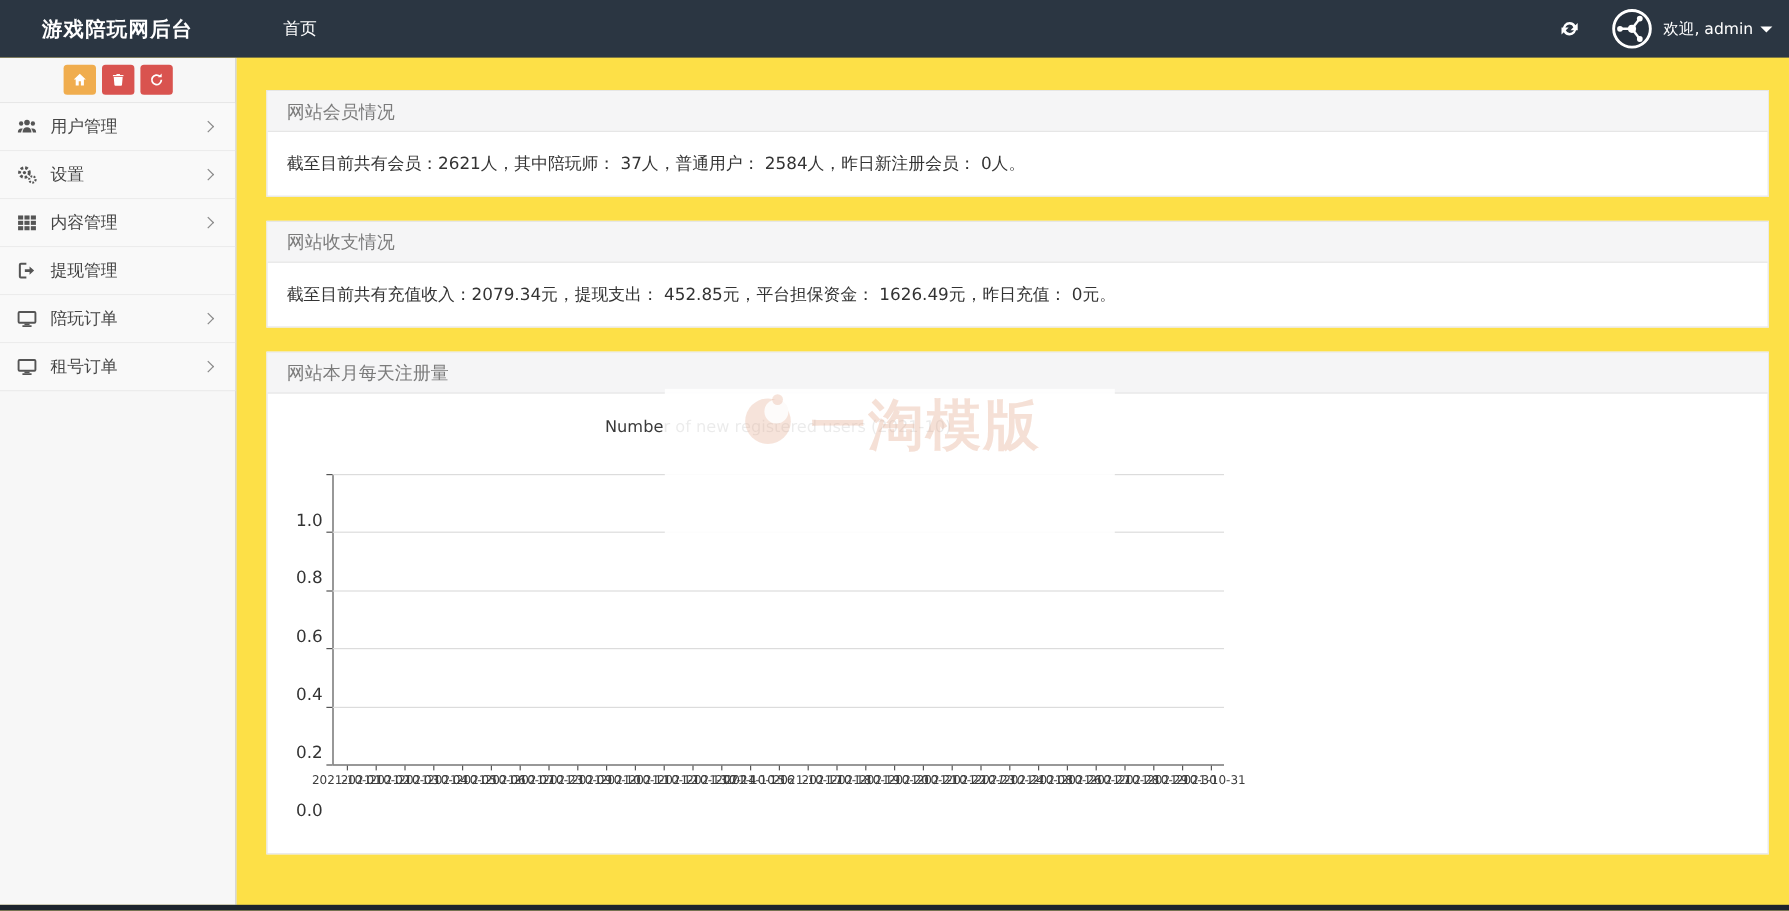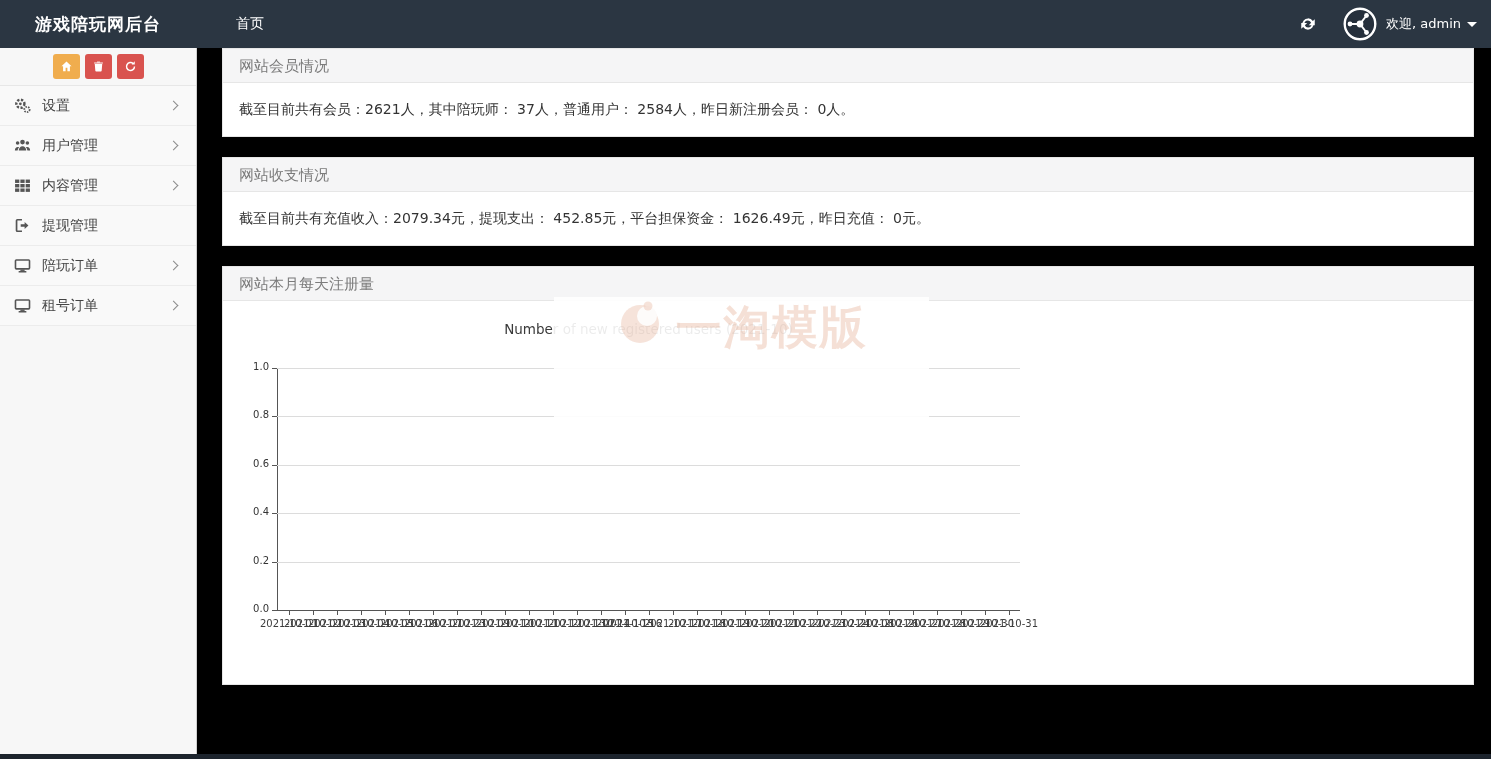--- a/index.html
+++ b/index.html
@@ -1,18 +1,18 @@
 <!DOCTYPE html>
 <html><head>
 <meta charset="utf-8">
 <style>
   * { margin:0; padding:0; box-sizing:border-box; }
   html,body { width:1491px; height:759px; overflow:hidden; background:#fff;
     font-family:"DejaVu Sans","Liberation Sans",sans-serif; }
-  .page { position:relative; width:1491px; height:759px; background:#000000; }
+  .page { position:relative; width:1491px; height:759px; background:#fde047; }
 
   
   .navbar { position:absolute; top:0; left:0; width:100%; height:48px;
     background:#2b3642; display:flex; align-items:center; z-index:10; }
   .brand { width:197px; padding-left:35px; color:#fff; font-size:17px; font-weight:bold;
     letter-spacing:1px; white-space:nowrap; }
   .nav-home { margin-left:39px; color:#fff; font-size:14px; cursor:pointer; }
   .nav-right { margin-left:auto; display:flex; align-items:center; padding-right:14px; }
   .nav-refresh { width:18px; height:18px; margin-right:26px; cursor:pointer; }
   .avatar { width:34px; height:34px; margin-right:9px; border-radius:50%; cursor:pointer; }
@@ -33,35 +33,35 @@
   .menu li { height:40px; display:flex; align-items:center; padding:0 14px;
     border-bottom:1px solid #ececec; cursor:pointer; color:#444; font-size:14px; background:#f9f9f9; }
   .menu .mi-icon { width:17px; height:17px; flex:0 0 17px; display:flex; align-items:center; }
   .menu .mi-label { margin-left:11px; }
   .chev { width:7px; height:7px; border-right:1.5px solid #8a8a8a; border-top:1.5px solid #8a8a8a;
     transform:rotate(45deg); margin-left:auto; margin-right:5px; flex:0 0 7px; }
 
   
   .main { position:absolute; left:222px; top:48px; width:1252px; }
   .panel { border:1px solid #e6e6e6; background:#fff; margin-bottom:20px; }
-  .panel:first-child { }
+  .panel:first-child { margin-top:27px; }
   .panel-header { height:34px; line-height:34px; background:#f5f5f6;
     border-bottom:1px solid #e6e6e6; padding-left:16px; color:#7b7b7b; font-size:15px; }
   .panel-body { padding:18px 16px 17px 16px; font-size:14px; color:#333; }
   .panel-chart { position:relative; }
   .chart-body { position:relative; height:383px; padding:0; }
 
   
   #chart-layer { position:absolute; inset:0; z-index:1; }
   .chart-title { position:absolute; left:54px; width:743px; top:20px; text-align:center;
     font-size:13.5px; color:#3a3a3a; }
   .gridline { position:absolute; height:1px; background:#dcdcdc; }
   .gridline.spine { background:#555; }
   .y-spine { position:absolute; width:1px; background:#555; }
-  .ytick-label { position:absolute; left:0; width:46px; text-align:right; font-size:10px; color:#333; }
+  .ytick-label { position:absolute; left:0; width:46px; text-align:right; font-size:14px; color:#333;margin-top:38px; }
   .ytick-mark { position:absolute; width:5px; height:1px; background:#555; }
   .xtick-mark { position:absolute; width:1px; height:4px; background:#555; }
   .xtick-label { position:absolute; transform:translateX(-50%); font-size:10px; color:#3c3c3c;
     white-space:nowrap; }
 
   
   .watermark { position:absolute; left:331px; top:30px; width:375px; height:148px;
     background:rgba(255,255,255,0.9); z-index:3; display:flex; align-items:flex-start;
     justify-content:center; padding-bottom:14px; }
   .wm-text { font-size:46px; font-weight:bold; color:rgba(228,173,148,0.38);
@@ -119,41 +119,41 @@
       <button class="tool-btn red">
         <svg width="13" height="13" viewBox="0 0 16 16">
           <path d="M12.9 8A4.9 4.9 0 1 1 11.4 4.5" fill="none" stroke="#fff" stroke-width="1.8"></path>
           <path d="M13.2 1.6v3.8H9.4z" fill="#fff"></path>
         </svg>
       </button>
     </div>
     <ul class="menu">
       <li>
         <span class="mi-icon">
-          <svg viewBox="0 0 16 16" width="17" height="17">
-            <circle cx="6" cy="6.4" r="3.8" fill="none" stroke="#555" stroke-width="2.3" stroke-dasharray="2.1 1.5"></circle>
-            <circle cx="6" cy="6.4" r="1.3" fill="#555"></circle>
-            <circle cx="12.2" cy="11.8" r="2.5" fill="none" stroke="#555" stroke-width="1.7" stroke-dasharray="1.4 1.1"></circle>
-          </svg>
-        </span>
-        <span class="mi-label">设置</span>
-        <span class="chev"></span>
-      </li>
-      <li>
-        <span class="mi-icon">
           <svg viewBox="0 0 16 16" width="17" height="17" fill="#555">
             <circle cx="8" cy="4.8" r="2.2"></circle>
             <path d="M4.5 12.6c0-2.5 1.5-4 3.5-4s3.5 1.5 3.5 4z"></path>
             <circle cx="3.4" cy="5.6" r="1.7"></circle>
             <path d="M.8 12.6c0-2 1.2-3.2 2.7-3.2.5 0 .9.1 1.3.3-.8.8-1.3 1.8-1.4 2.9z"></path>
             <circle cx="12.6" cy="5.6" r="1.7"></circle>
             <path d="M15.2 12.6h-2.6c-.1-1.1-.6-2.1-1.4-2.9.4-.2.8-.3 1.3-.3 1.5 0 2.7 1.2 2.7 3.2z"></path>
           </svg>
         </span>
         <span class="mi-label">用户管理</span>
+        <span class="chev"></span>
+      </li>
+      <li>
+        <span class="mi-icon">
+          <svg viewBox="0 0 16 16" width="17" height="17">
+            <circle cx="6" cy="6.4" r="3.8" fill="none" stroke="#555" stroke-width="2.3" stroke-dasharray="2.1 1.5"></circle>
+            <circle cx="6" cy="6.4" r="1.3" fill="#555"></circle>
+            <circle cx="12.2" cy="11.8" r="2.5" fill="none" stroke="#555" stroke-width="1.7" stroke-dasharray="1.4 1.1"></circle>
+          </svg>
+        </span>
+        <span class="mi-label">设置</span>
         <span class="chev"></span>
       </li>
       <li>
         <span class="mi-icon">
           <svg viewBox="0 0 16 16" width="17" height="17" fill="#555">
             <rect x="1" y="2.4" width="4" height="3.2"></rect>
               <rect x="6" y="2.4" width="4" height="3.2"></rect>
               <rect x="11" y="2.4" width="4" height="3.2"></rect>
             <rect x="1" y="6.6" width="4" height="3.2"></rect>
               <rect x="6" y="6.6" width="4" height="3.2"></rect>

